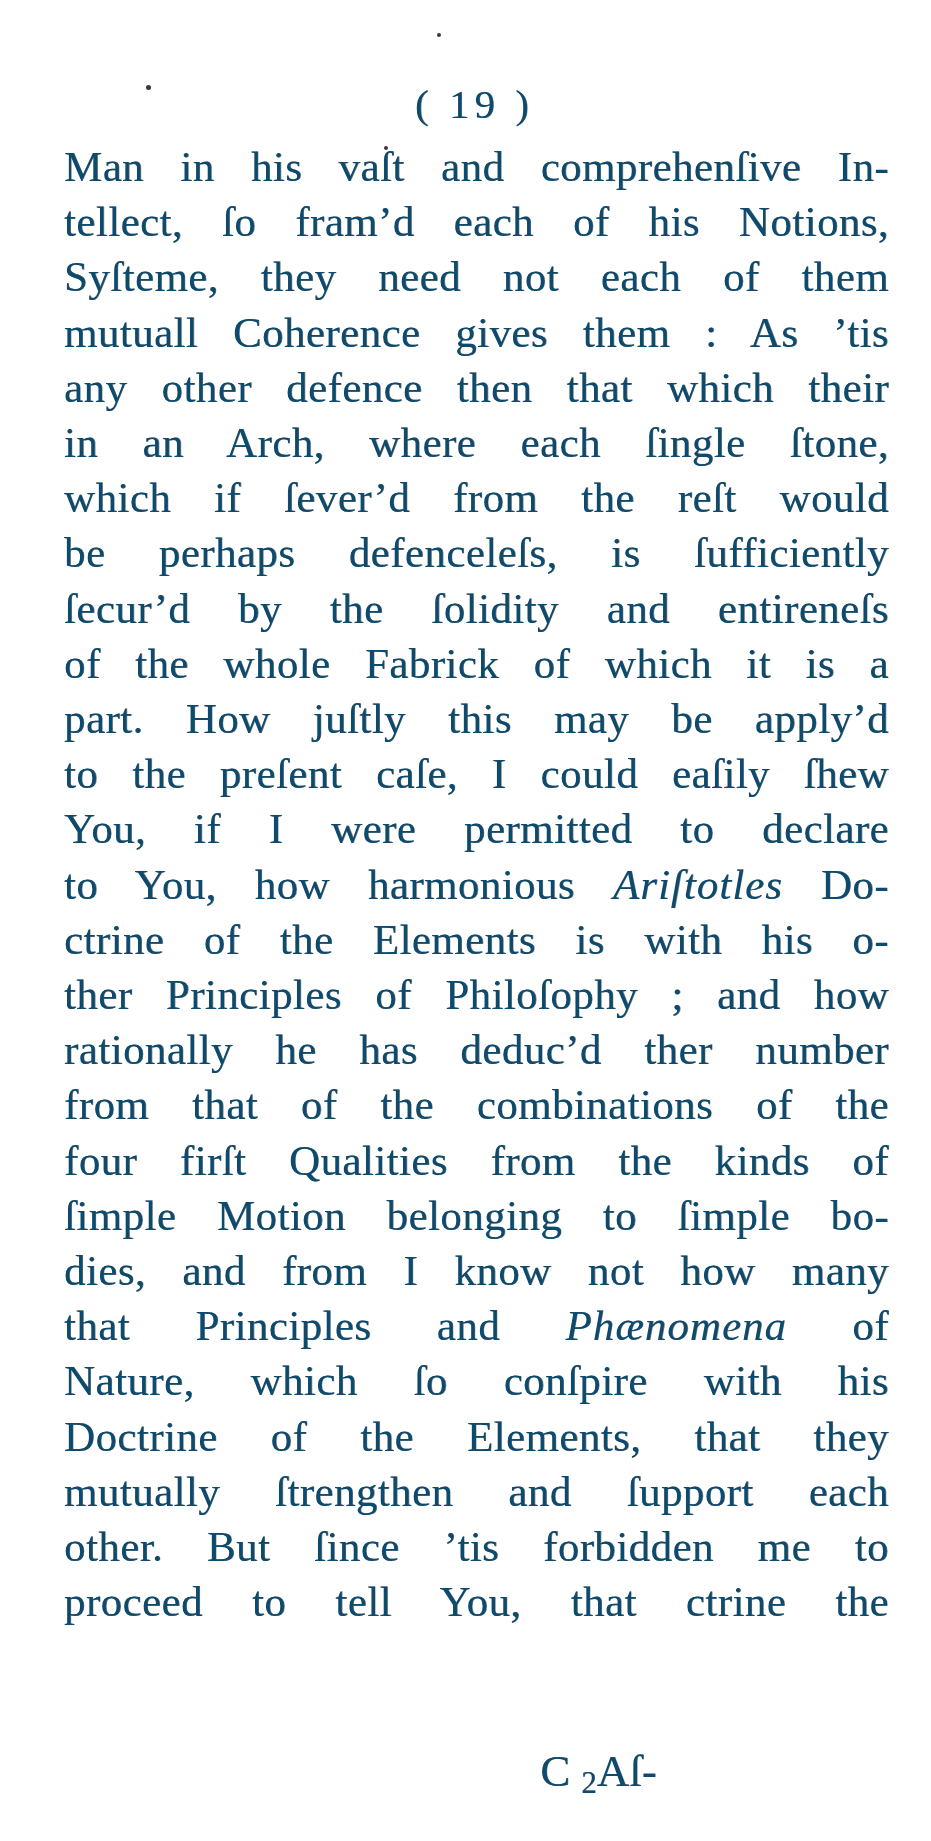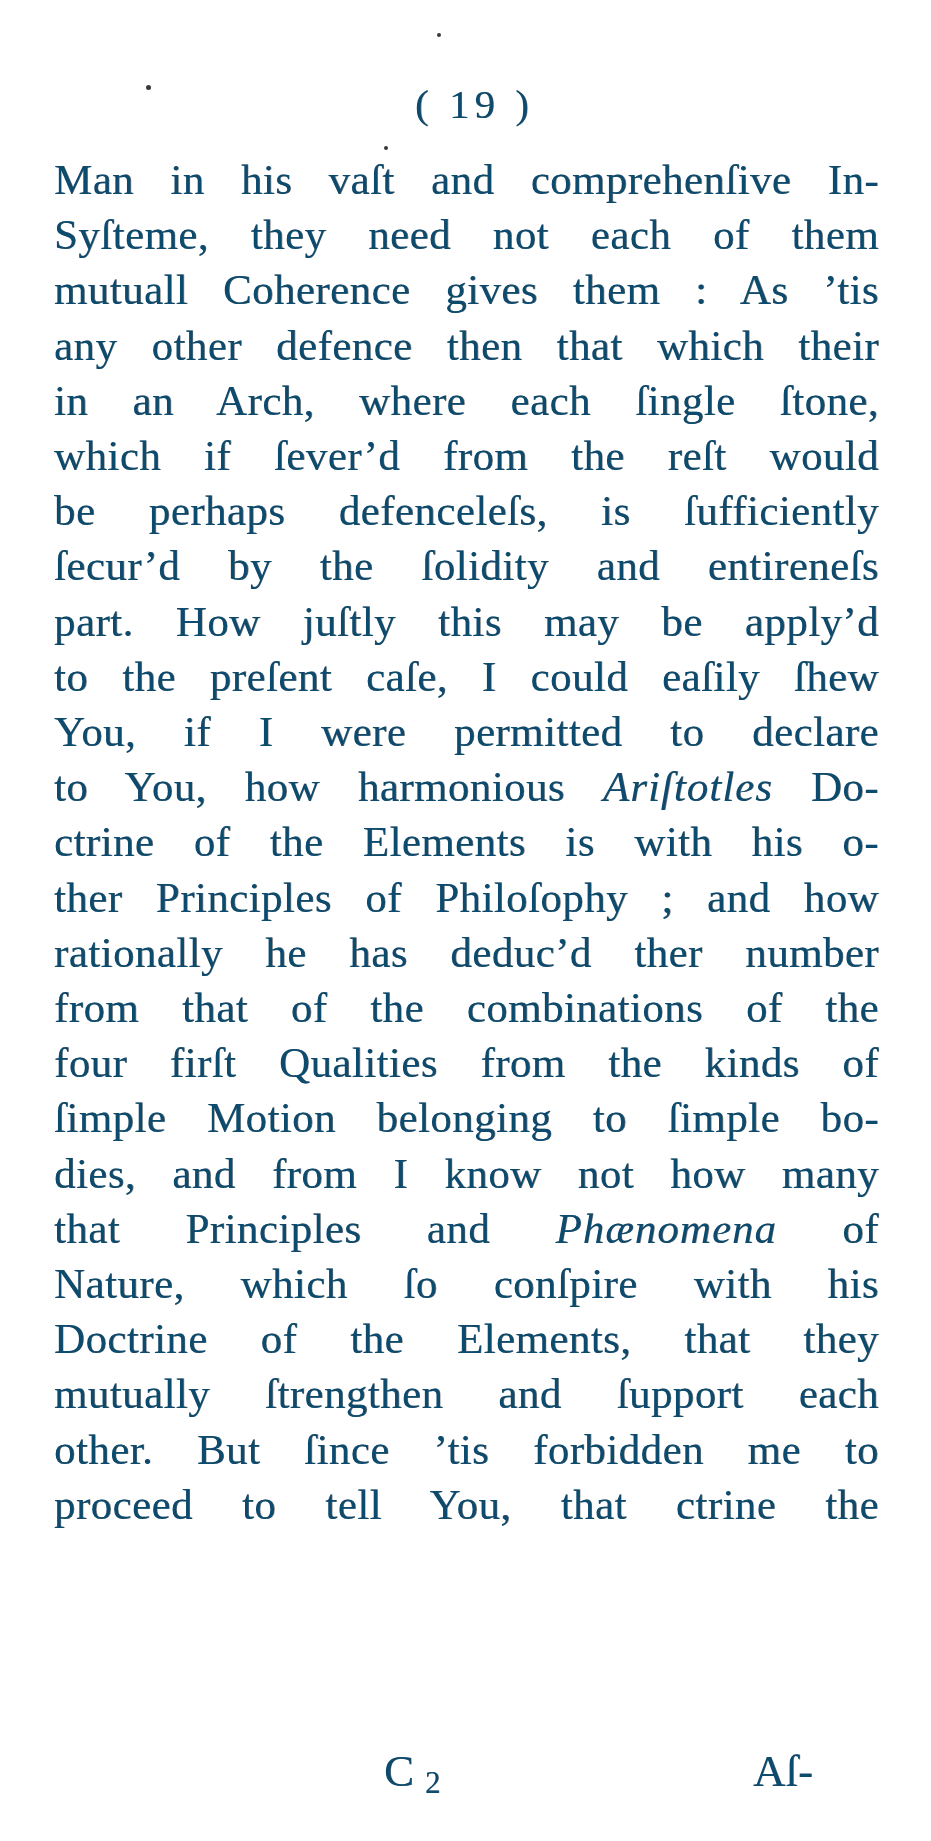--- a/index.html
+++ b/index.html
@@ -18,41 +18,40 @@
     left: 62px;
     width: 825px;
     text-align: center;
     font-size: 41px;
     letter-spacing: 5px;
     text-shadow: 0.6px 0.4px 0 rgba(0,0,0,0.5);
   }
   .body-text {
     position: absolute;
     top: 139px;
-    left: 54px;
+    left: 64px;
     width: 825px;
-    margin-top: 13px;
   }
   .line {
     font-size: 43px;
     line-height: 55.2px;
     text-align: justify;
     text-align-last: justify;
     word-spacing: 2px;
     letter-spacing: 0.4px;
     text-shadow: 0.6px 0.4px 0 rgba(0,0,0,0.5);
   }
   .line i { font-style: italic; letter-spacing: 1px; }
   .page-footer {
     position: absolute;
     top: 1744px;
     left: 62px;
     width: 825px;
     display: flex;
-    justify-content: space-between;
+    justify-content: center;
     box-sizing: border-box;
     padding-left: 322px;
     padding-right: 74px;
     font-size: 45px;
     line-height: 55px;
     text-shadow: 0.6px 0.4px 0 rgba(0,0,0,0.5);
   }
   .sig-num {
     font-size: 31px;
     vertical-align: -7px;
@@ -74,27 +73,29 @@
 <div class="page">
 
   <div class="speck speck-1"></div>
   <div class="speck speck-2"></div>
   <div class="speck speck-3"></div>
 
   <div class="page-header">( 19 )</div>
 
   <div class="body-text">
       <div class="line"><span>Man in his vaſt and comprehenſive In-</span></div>
+      <div class="line"><span>tellect, ſo fram’d each of his Notions,</span></div>
       <div class="line"><span>Syſteme, they need not each of them</span></div>
       <div class="line"><span>mutuall Coherence gives them : As ’tis</span></div>
       <div class="line"><span>any other defence then that which their</span></div>
       <div class="line"><span>in an Arch, where each ſingle ſtone,</span></div>
       <div class="line"><span>which if ſever’d from the reſt would</span></div>
       <div class="line"><span>be perhaps defenceleſs, is ſufficiently</span></div>
       <div class="line"><span>ſecur’d by the ſolidity and entireneſs</span></div>
+      <div class="line"><span>of the whole Fabrick of which it is a</span></div>
       <div class="line"><span>part.  How juſtly this may be apply’d</span></div>
       <div class="line"><span>to the preſent caſe, I could eaſily ſhew</span></div>
       <div class="line"><span>You, if I were permitted to declare</span></div>
       <div class="line"><span>to You, how harmonious </span><i>Ariſtotles</i><span> Do-</span></div>
       <div class="line"><span>ctrine of the Elements is with his o-</span></div>
       <div class="line"><span>ther Principles of Philoſophy ; and how</span></div>
       <div class="line"><span>rationally he has deduc’d ther number</span></div>
       <div class="line"><span>from that of the combinations of the</span></div>
       <div class="line"><span>four firſt Qualities from the kinds of</span></div>
       <div class="line"><span>ſimple Motion belonging to ſimple bo-</span></div>

